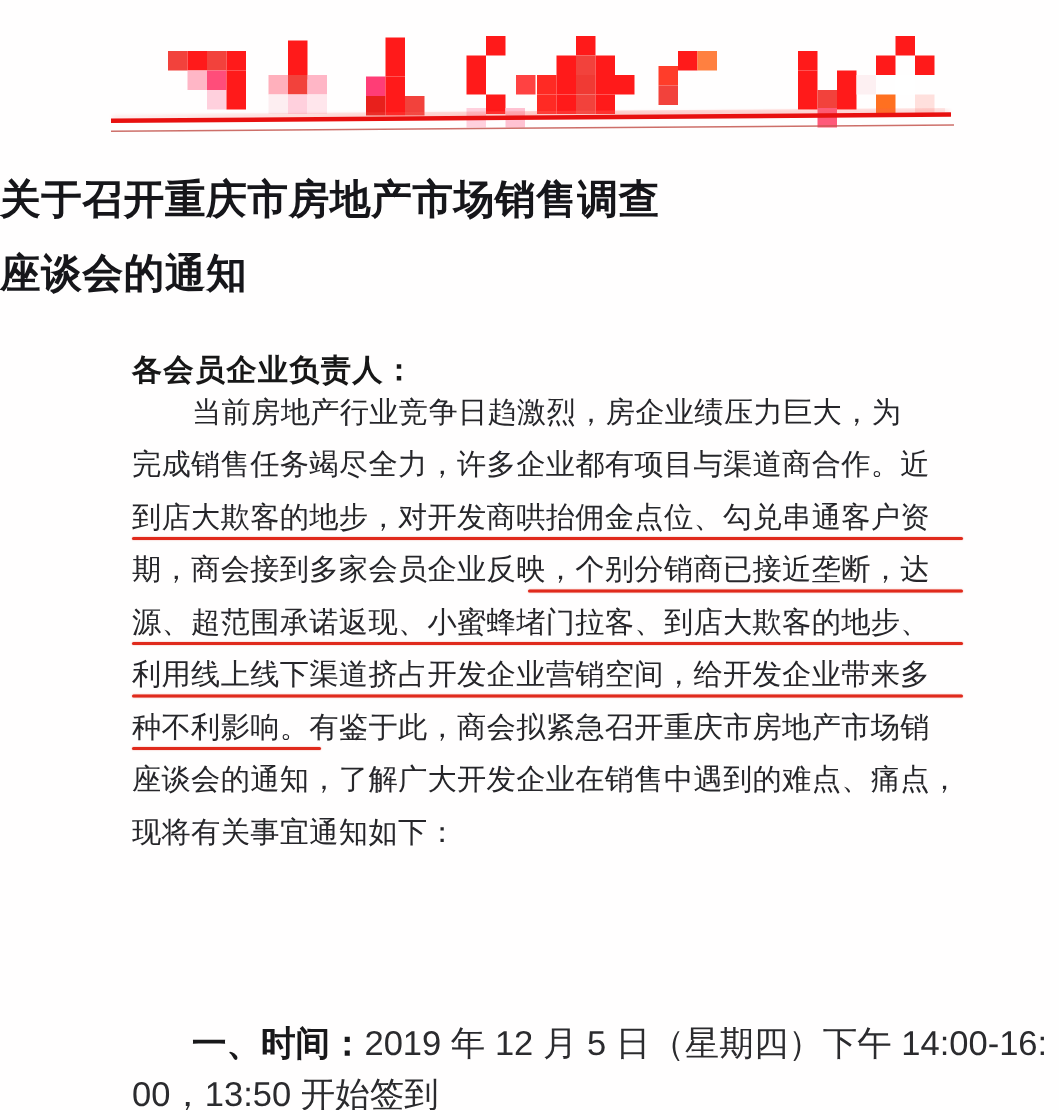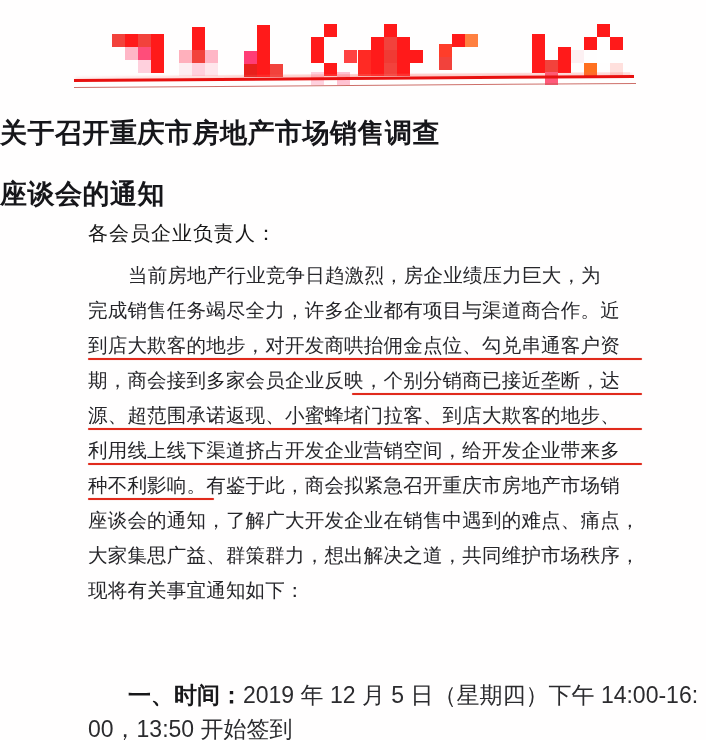--- a/index.html
+++ b/index.html
@@ -93,30 +93,30 @@
     text-align: left;
     font-family: "Liberation Serif", "DejaVu Serif", serif;
     font-weight: 700;
     font-size: 27px;
     line-height: 42px;
     color: #16161a;
     letter-spacing: 0.5px;
   }
   .doc-title .tl2 {
     display: block;
-    margin-top: 19px;
+    margin-top: 7px;
   }
 
   
   .salutation {
     position: absolute;
     left: 88px;
-    top: 218px;
-    font-family: "Liberation Serif", "DejaVu Serif", serif;
-    font-weight: 400;
+    top: 232px;
+    font-family: "Liberation Serif", "DejaVu Serif", serif;
+    font-weight: 700;
     font-size: 20px;
     line-height: 30px;
     color: #171717;
     letter-spacing: 1px;
   }
 
   
   .body-block {
     position: absolute;
     left: 88px;
@@ -255,21 +255,20 @@
 
   <div class="body-block" id="body-block">
       <div class="bline indent"><span>当前房地产行业竞争日趋激烈，房企业绩压力巨大，为</span></div>
       <div class="bline"><span>完成销售任务竭尽全力，许多企业都有项目与渠道商合作。近</span></div>
       <div class="bline"><span>到店大欺客的地步，对开发商哄抬佣金点位、勾兑串通客户资</span><div class="uline" style="left: 0px; width: 554px;"></div></div>
       <div class="bline"><span>期，商会接到多家会员企业反映，个别分销商已接近垄断，达</span><div class="uline" style="left: 264px; width: 290px;"></div></div>
       <div class="bline"><span>源、超范围承诺返现、小蜜蜂堵门拉客、到店大欺客的地步、</span><div class="uline" style="left: 0px; width: 554px;"></div></div>
       <div class="bline"><span>利用线上线下渠道挤占开发企业营销空间，给开发企业带来多</span><div class="uline" style="left: 0px; width: 554px;"></div></div>
       <div class="bline"><span>种不利影响。有鉴于此，商会拟紧急召开重庆市房地产市场销</span><div class="uline" style="left: 0px; width: 126px;"></div></div>
       <div class="bline"><span>座谈会的通知，了解广大开发企业在销售中遇到的难点、痛点，</span></div>
-      <div class="bline"><span>大家集思广益、群策群力，想出解决之道，共同维护市场秩序，</span></div>
       <div class="bline"><span>现将有关事宜通知如下：</span></div>
     </div>
 
   <div class="clause">
     <div class="cline indent">
       <span class="clause-label">一、时间：</span><span>2019 年 12 月 5 日（星期四）下午 14:00-16:</span>
     </div>
     <div class="cline">00，13:50 开始签到</div>
   </div>
 

